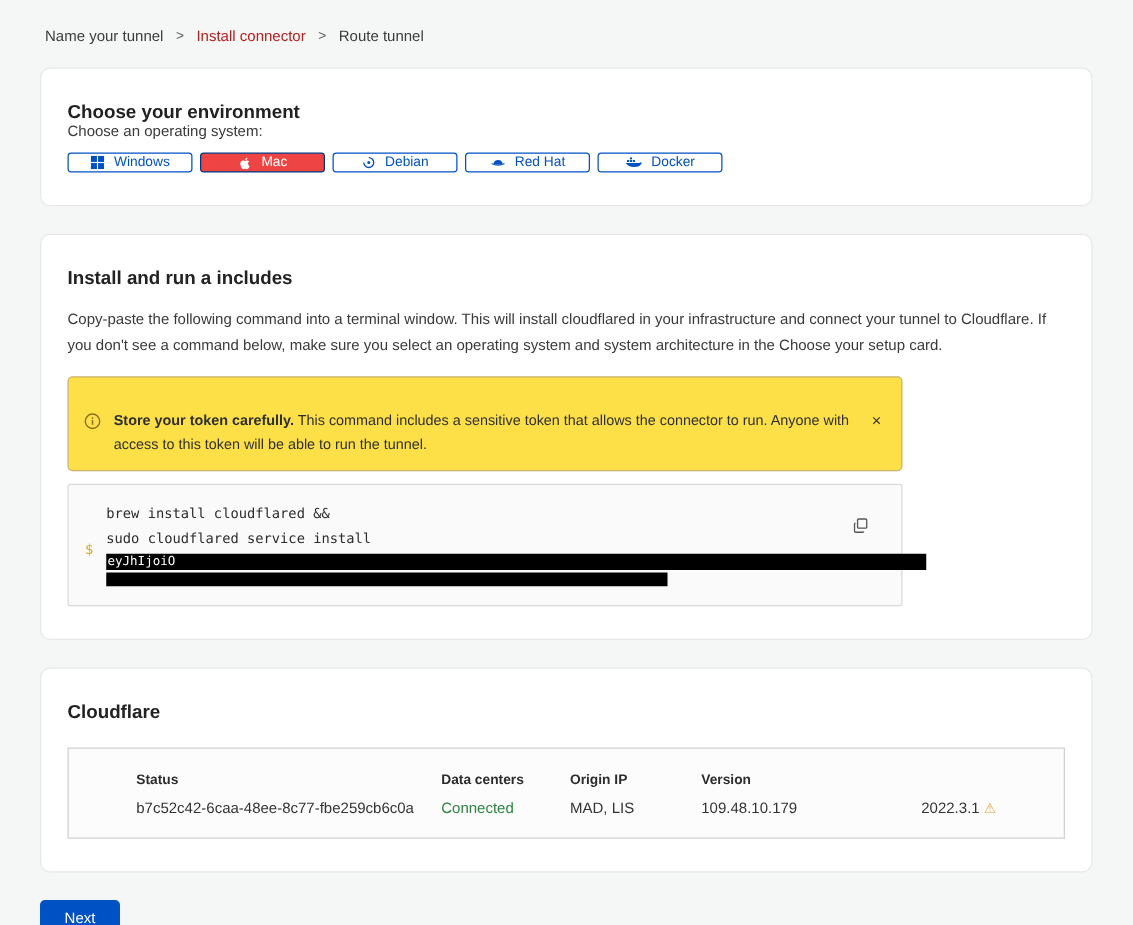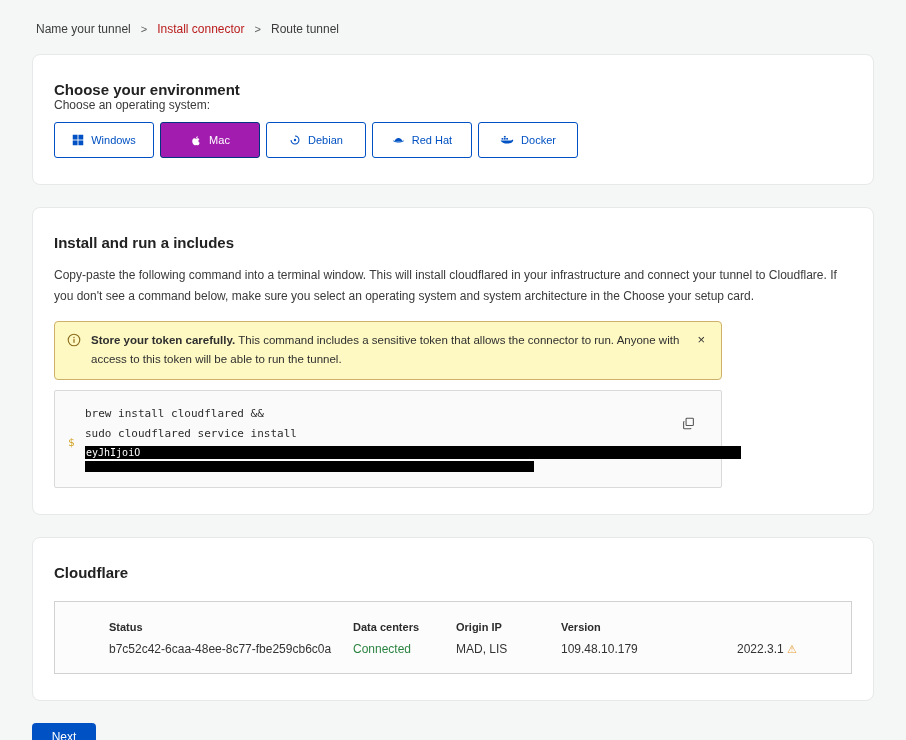--- a/index.html
+++ b/index.html
@@ -20,36 +20,36 @@
 
   
   .card { background:#ffffff; border:1px solid #e7e8e9; border-radius:8px; padding:26px 21px 26px; margin-bottom:22px; }
   .card-title { font-size:15px; font-weight:bold; color:#222; }
 
   
   .os-label { font-size:12px; color:#3a3a3a; }
   .os-row { display:flex; gap:6px; margin-top:10px; }
   .os-btn {
     display:inline-flex; align-items:center; justify-content:center; gap:7px;
-    width:100px; height:36px;
+    width:100px; height:16px;
     background:#fff; border:1px solid #0051c3; border-radius:3px;
     color:#0051c3; font-size:11px; font-family:"Liberation Sans", sans-serif;
     cursor:pointer;
   }
-  .os-btn.selected { background:#a21caf; border-color:#003681; color:#fff; }
+  .os-btn.selected { background:#ef4444; border-color:#003681; color:#fff; }
   .os-btn svg { display:block; }
 
   
   .para { font-size:12px; color:#3a3a3a; line-height:1.75; margin-top:14px; max-width:800px; }
 
   .warning {
     display:flex; align-items:flex-start; gap:10px;
     max-width:668px; margin-top:14px;
-    background:#fef9c3; border:1px solid #cdb16a; border-radius:4px;
-    padding:9px 12px 10px;
+    background:#fde047; border:1px solid #cdb16a; border-radius:4px;
+    padding:26px 12px 10px;
   }
   .warning-icon { flex:0 0 auto; margin-top:2px; color:#8a6d1d; }
   .warning-text { font-size:11.5px; line-height:1.65; color:#2f2f2f; flex:1; }
   .warning-text b { font-weight:bold; }
   .warning-close { flex:0 0 auto; background:none; border:none; font-size:13px; color:#333; cursor:pointer; line-height:1; padding:2px 4px; }
 
   .terminal {
     position:relative;
     max-width:668px; margin-top:10px;
     background:#fafafa; border:1px solid #d9dadb; border-radius:2px;

